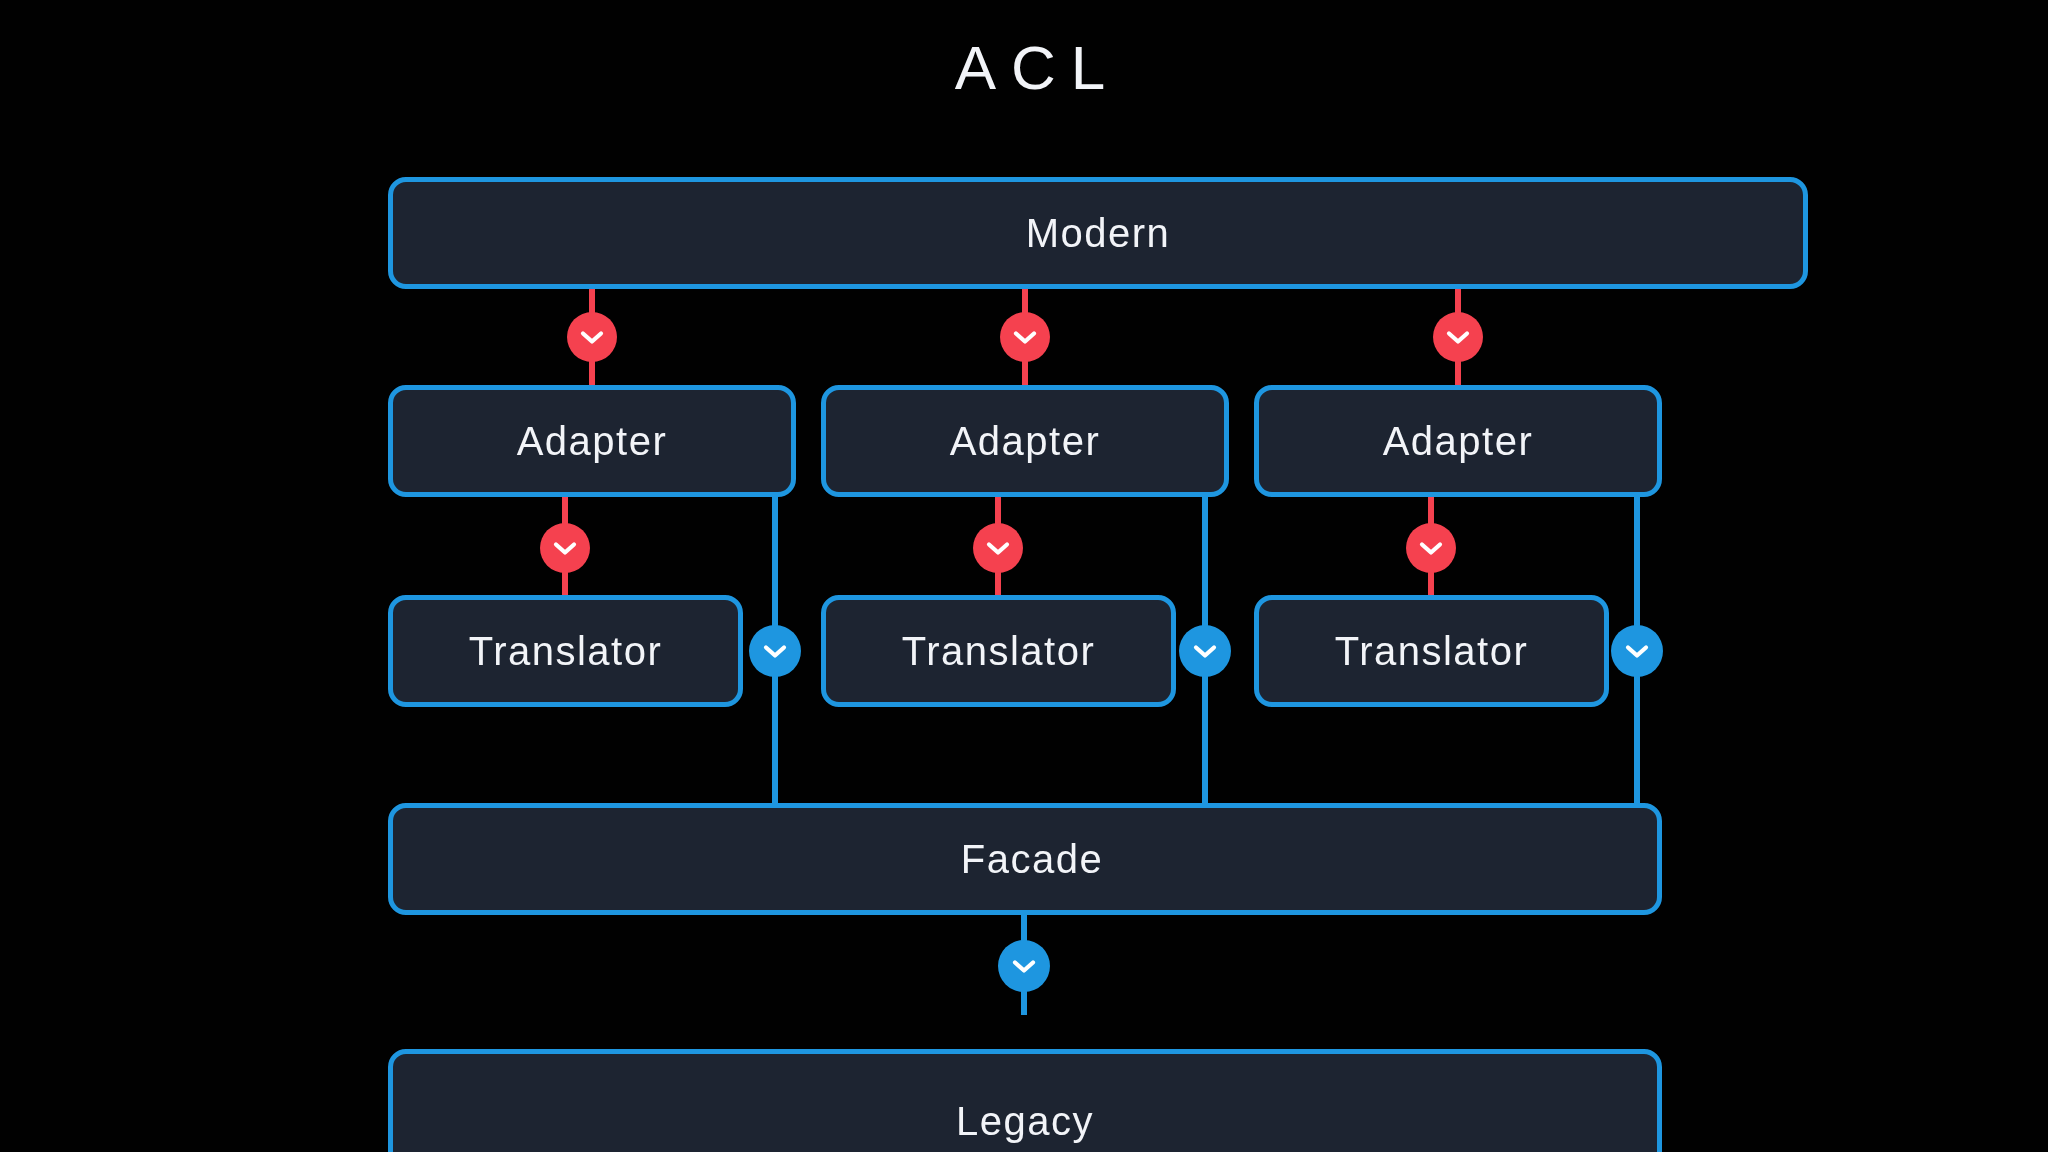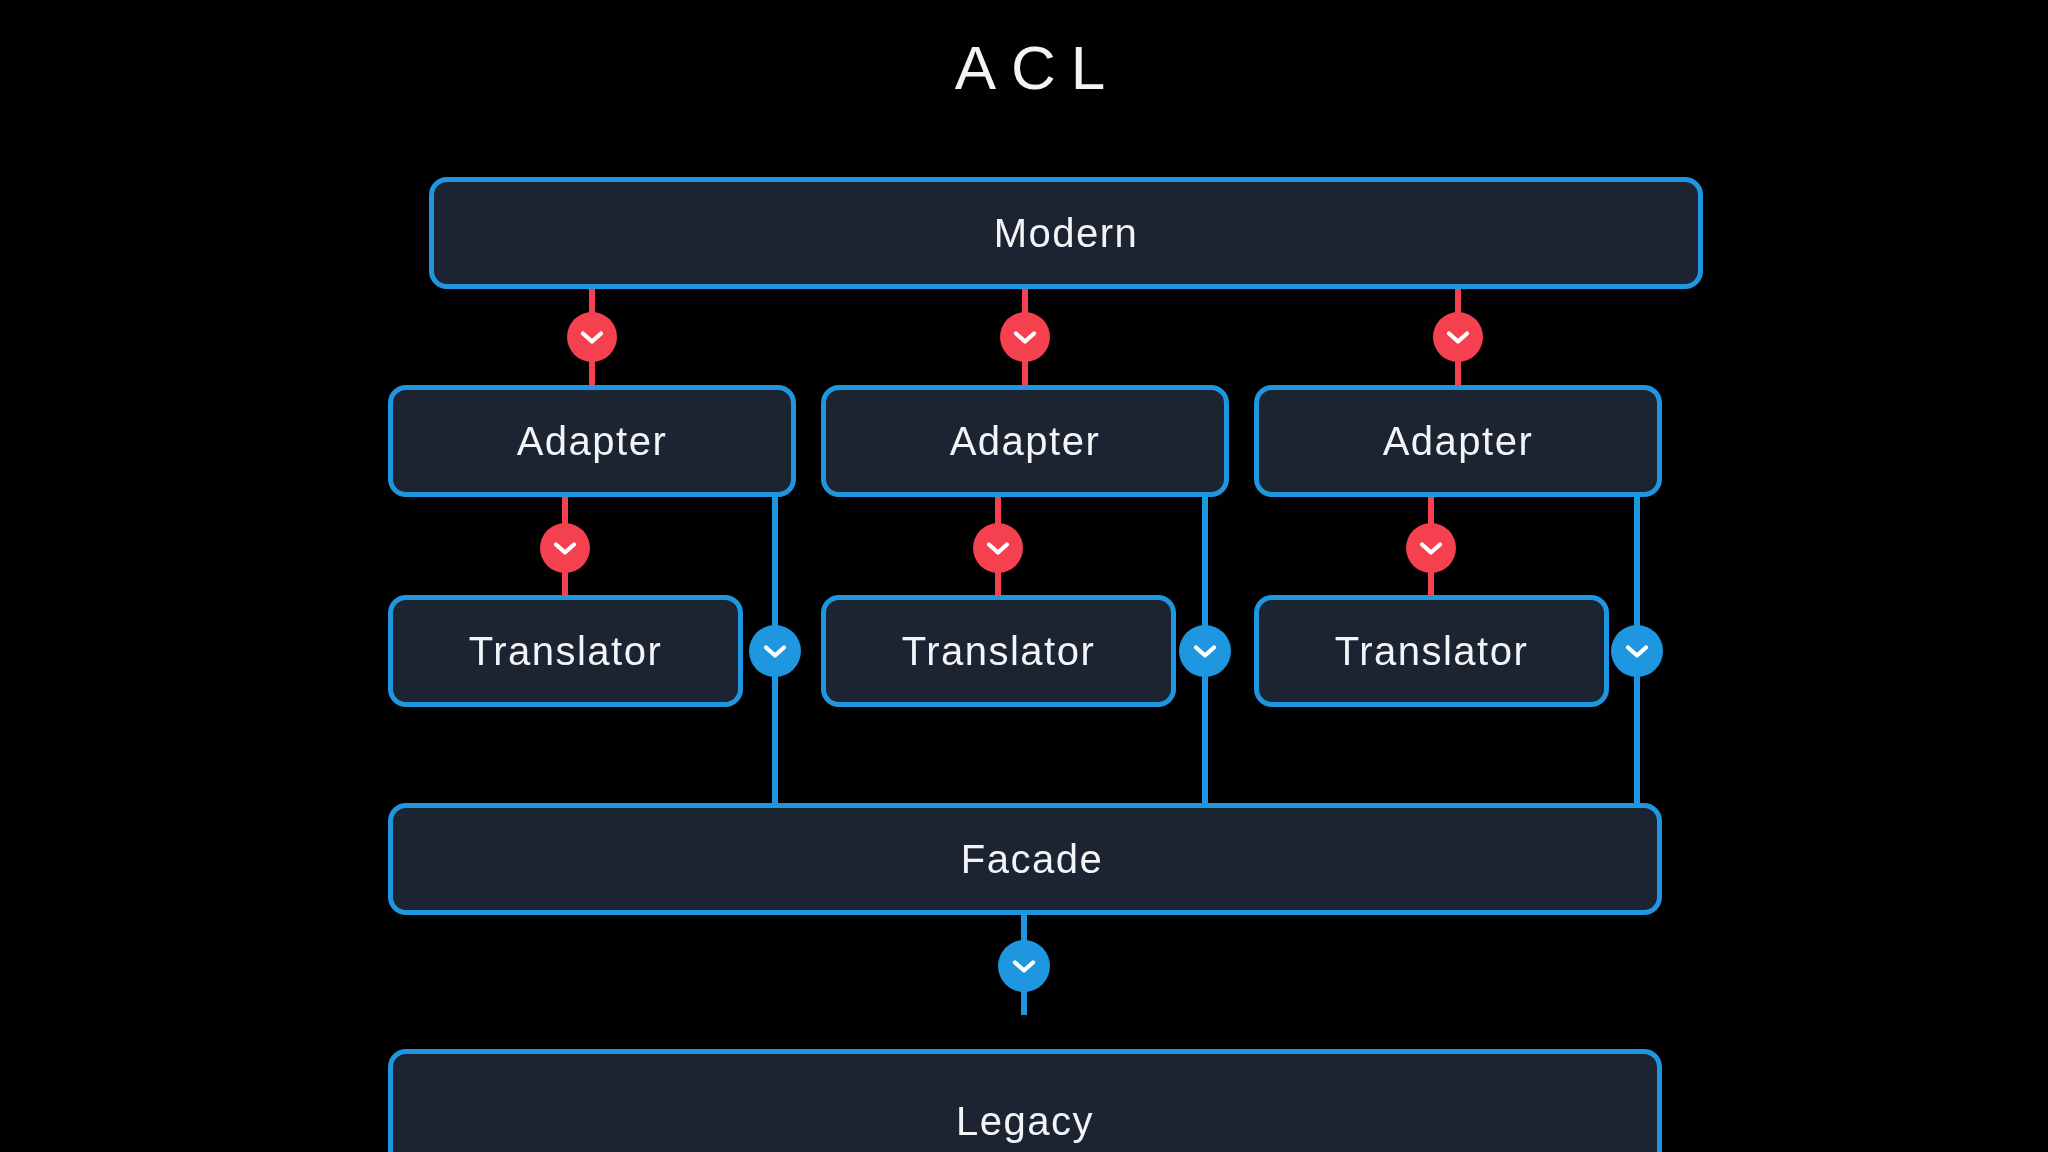--- a/index.html
+++ b/index.html
@@ -33,21 +33,21 @@
     display: flex;
     align-items: center;
     justify-content: center;
     color: var(--text, #f2f4f8);
     font-size: 40px;
     letter-spacing: 1.5px;
     z-index: 2;
   }
   .node span { display: block; }
 
-  .node-modern     { left: 388px;  top: 177px;  width: 1274px; height: 112px; margin-left: 41px; }
+  .node-modern     { left: 388px;  top: 177px;  width: 1420px; height: 112px; }
   .node-adapter-1  { left: 388px;  top: 385px;  width: 408px;  height: 112px; }
   .node-adapter-2  { left: 821px;  top: 385px;  width: 408px;  height: 112px; }
   .node-adapter-3  { left: 1254px; top: 385px;  width: 408px;  height: 112px; }
   .node-translator-1 { left: 388px;  top: 595px; width: 355px; height: 112px; }
   .node-translator-2 { left: 821px;  top: 595px; width: 355px; height: 112px; }
   .node-translator-3 { left: 1254px; top: 595px; width: 355px; height: 112px; }
   .node-facade     { left: 388px;  top: 803px;  width: 1274px; height: 112px; padding-left: 14px; }
   .node-legacy     { left: 388px;  top: 1015px; width: 1274px; height: 144px; margin-top: 34px; }
 
   .edge {

